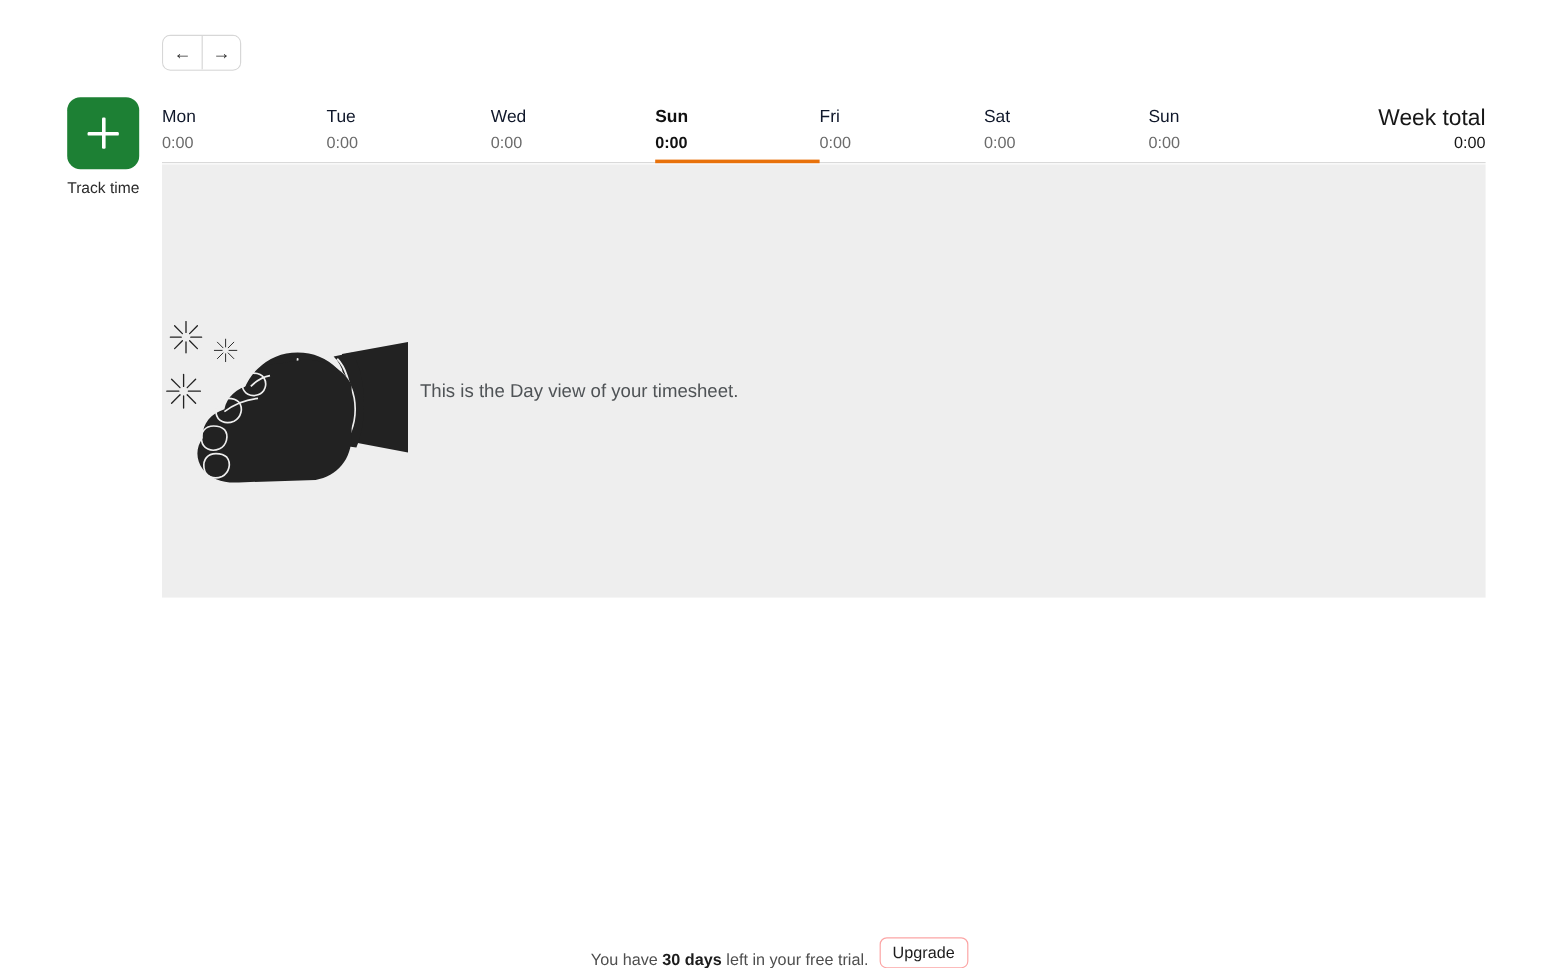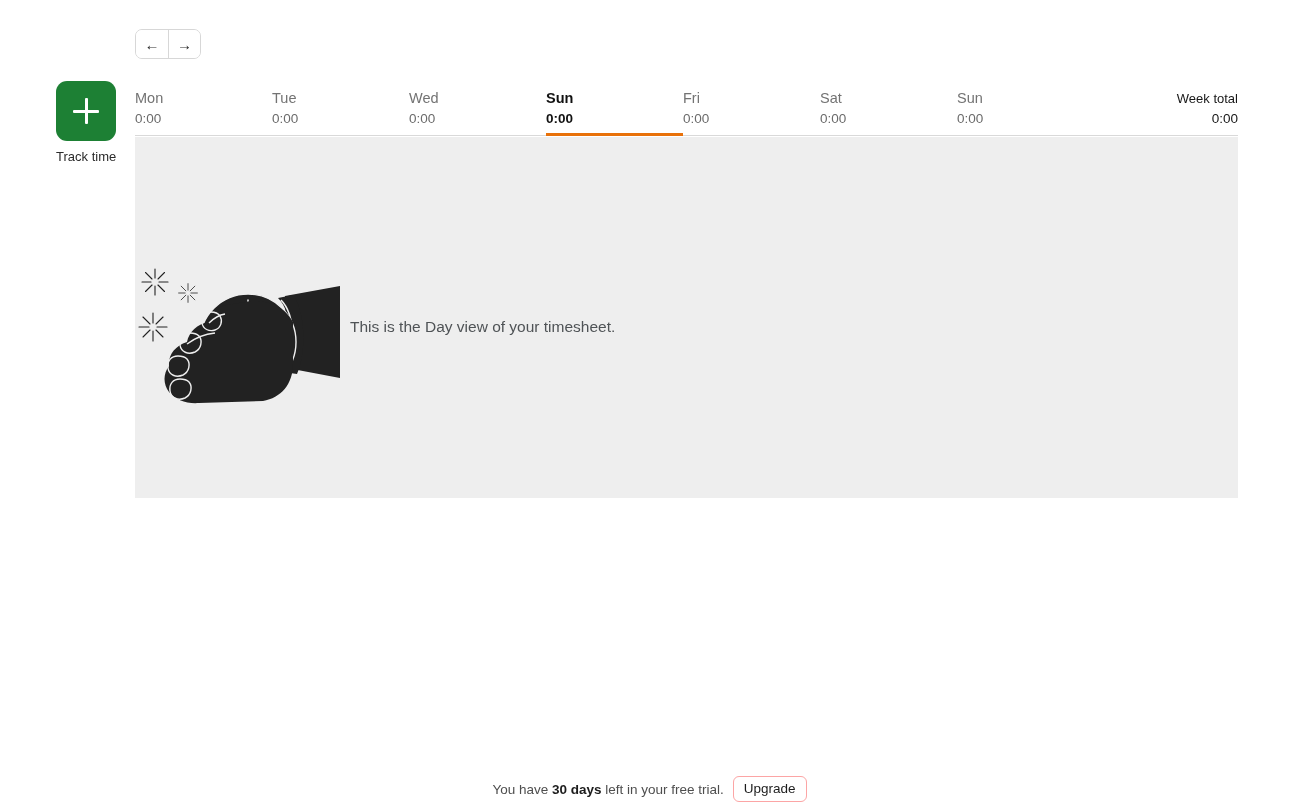--- a/index.html
+++ b/index.html
@@ -135,40 +135,40 @@
   .day-tab {
     width: 137px;
     padding-top: 5px;
     cursor: pointer;
     position: relative;
     border-bottom: 3px solid transparent;
     margin-bottom: -1px;
   }
   .day-tab .dname {
     font-size: 14.5px;
-    color: #737373;
+    color: #0f172a;
     line-height: 19px;
   }
   .day-tab .dtime {
     font-size: 13.5px;
     color: #6b6b6b;
     line-height: 19px;
     margin-top: 1px;
   }
   .day-tab.active { border-bottom-color: #e8710a; }
   .day-tab.active .dname { color: #111; font-weight: 700; }
   .day-tab.active .dtime { color: #111; font-weight: 700; }
 
   .week-total {
     margin-left: auto;
     padding-top: 5px;
     text-align: right;
     padding-right: 0px;
   }
-  .week-total .wname { font-size: 13px; color: #171717; line-height: 19px; }
+  .week-total .wname { font-size: 19px; color: #171717; line-height: 19px; }
   .week-total .wtime { font-size: 13.5px; color: #171717; line-height: 19px; margin-top: 1px; }
 
   
   .panel {
     position: absolute;
     left: 135px; top: 137px;
     width: 1103px; height: 361px;
     background: #eeeeee;
     display: flex;
     flex-direction: row;
@@ -184,21 +184,21 @@
     color: #4f5356;
   }
 
   
   .trial {
     position: absolute;
     left: 0; bottom: 0;
     width: 1299px;
     height: 36px;
     display: flex;
-    align-items: center;
+    align-items: flex-end;
     justify-content: center;
     gap: 9px;
     background: #fff;
   }
   .trial-text { font-size: 13.5px; color: #4e4e4e; }
   .trial-text b { color: #1c1c1c; font-weight: 700; }
   .upgrade-btn {
     border: 1px solid #fca5a5;
     background: #fff;
     border-radius: 6px;

